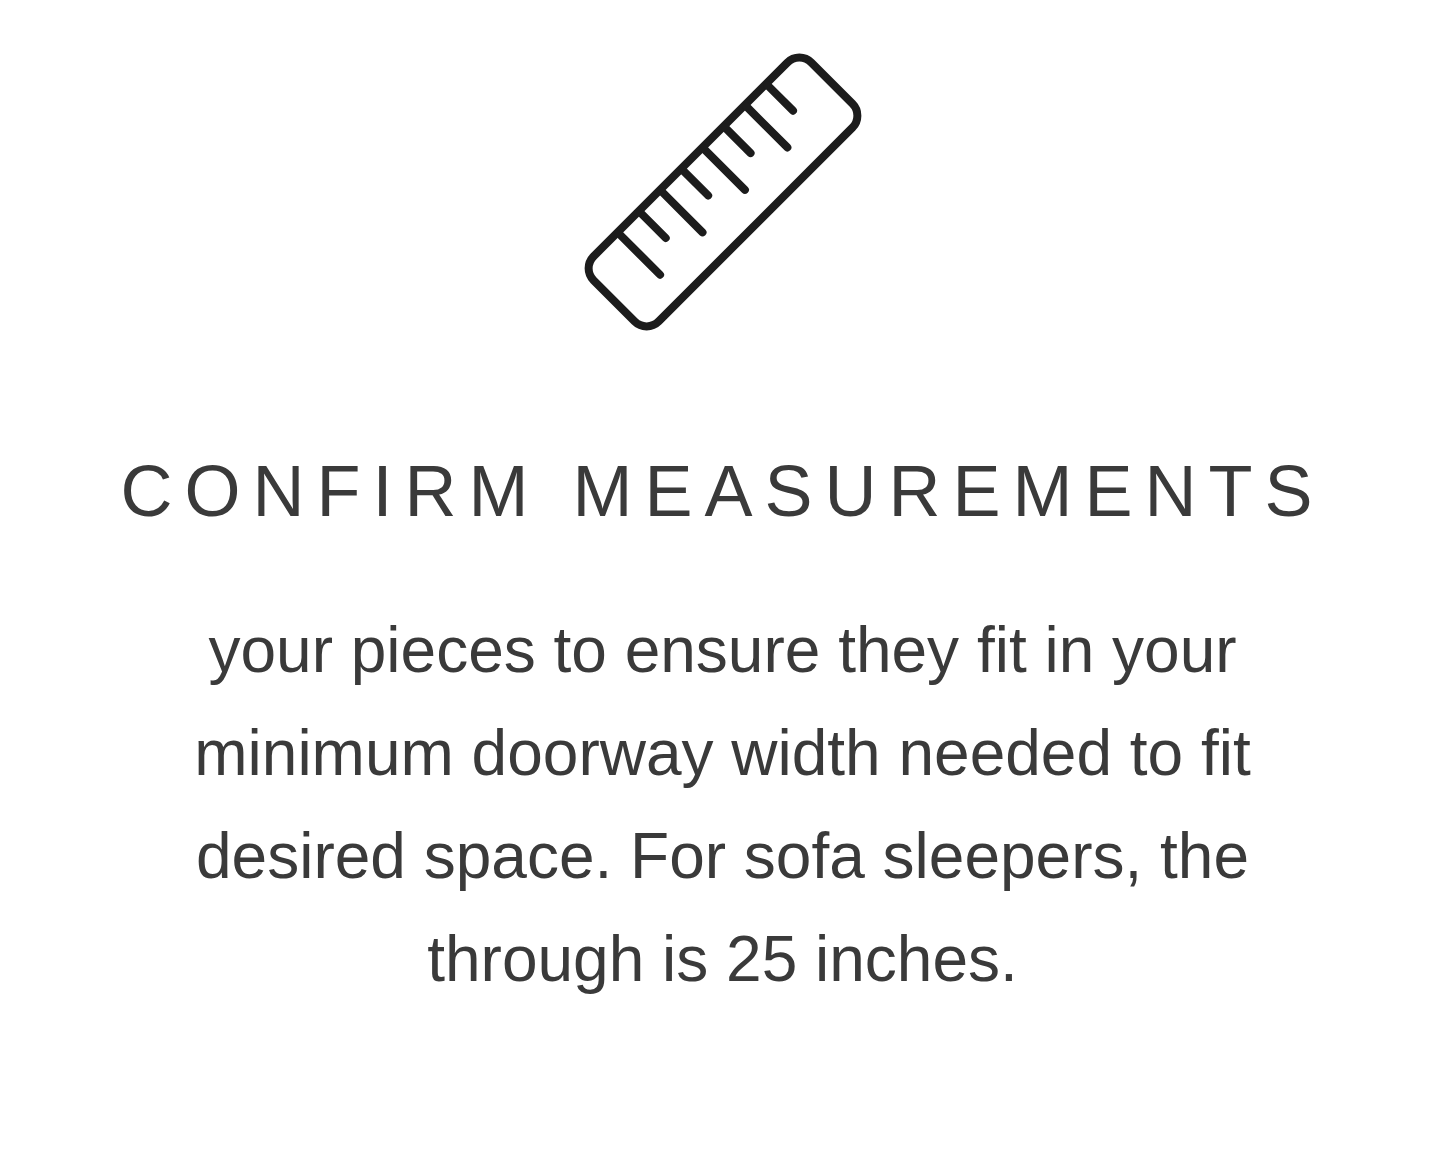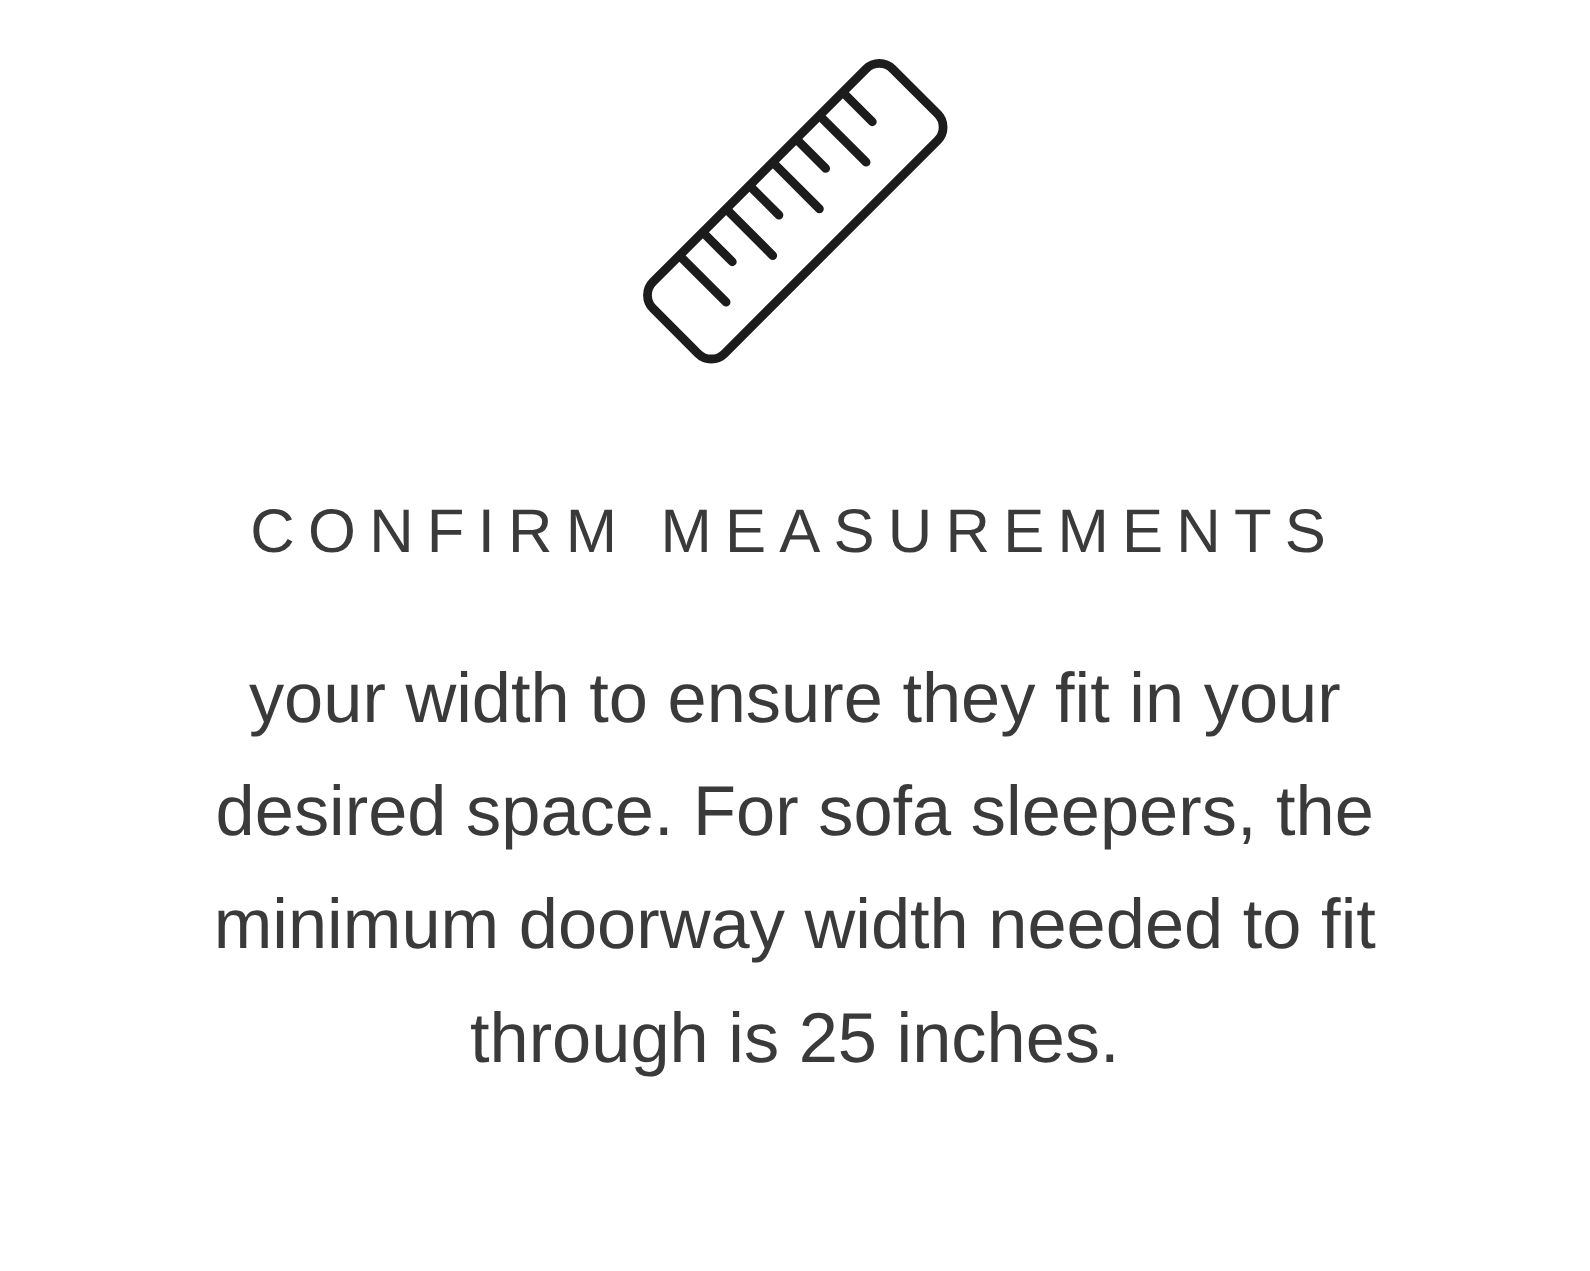--- a/index.html
+++ b/index.html
@@ -22,21 +22,21 @@
     justify-content: center;
   }
   .icon-wrap svg {
     width: 300px;
     height: 300px;
     display: block;
   }
   .section-heading {
     margin: 113px 0 0 0;
     text-align: center;
-    font-size: 56px;
+    font-size: 72px;
     font-weight: 400;
     line-height: 1;
     letter-spacing: 12px;
     color: #3a3a3a;
     white-space: nowrap;
   }
   .section-body {
     margin: 72px auto 0 auto;
     width: 1300px;
     text-align: center;
@@ -66,19 +66,19 @@
         <line x1="107" y1="106" x2="107" y2="164"></line>
         <line x1="77" y1="106" x2="77" y2="142"></line>
         <line x1="47" y1="106" x2="47" y2="164"></line>
       </g>
     </svg>
   </div>
 
   <h2 class="section-heading">CONFIRM MEASUREMENTS</h2>
 
   <div class="section-body">
-    <div class="line">your width to ensure they fit in your</div>
+    <div class="line">your pieces to ensure they fit in your</div>
+    <div class="line">minimum doorway width needed to fit</div>
     <div class="line">desired space. For sofa sleepers, the</div>
-    <div class="line">minimum doorway width needed to fit</div>
     <div class="line">through is 25 inches.</div>
   </div>
 
 </div>
 
 </body></html>

